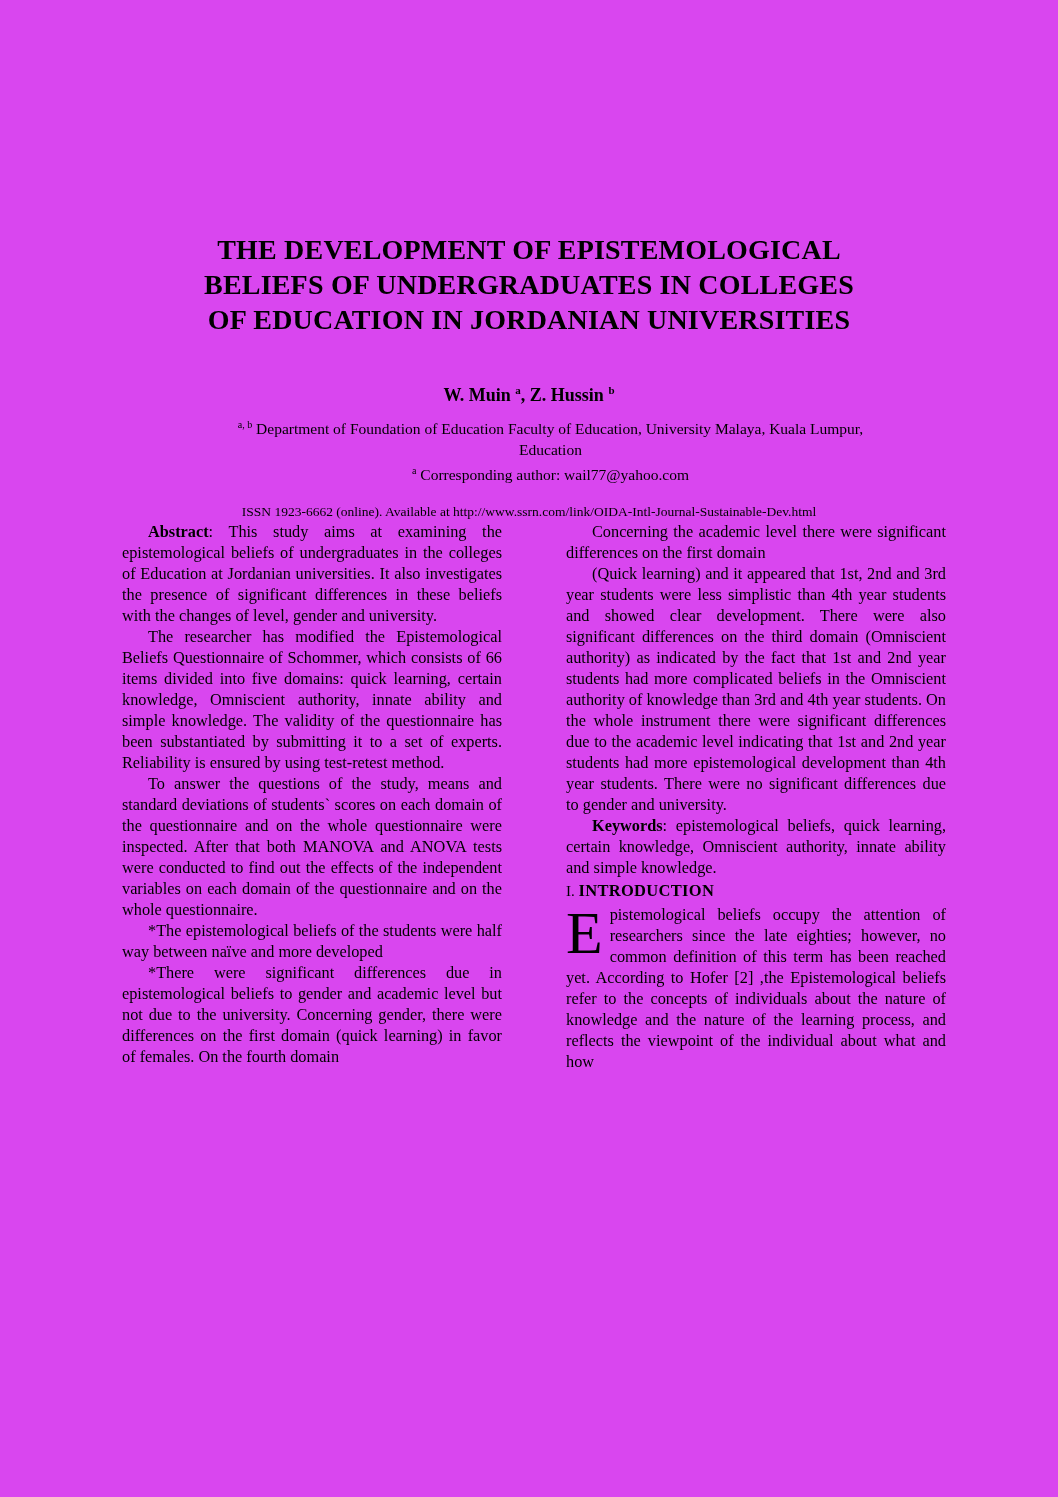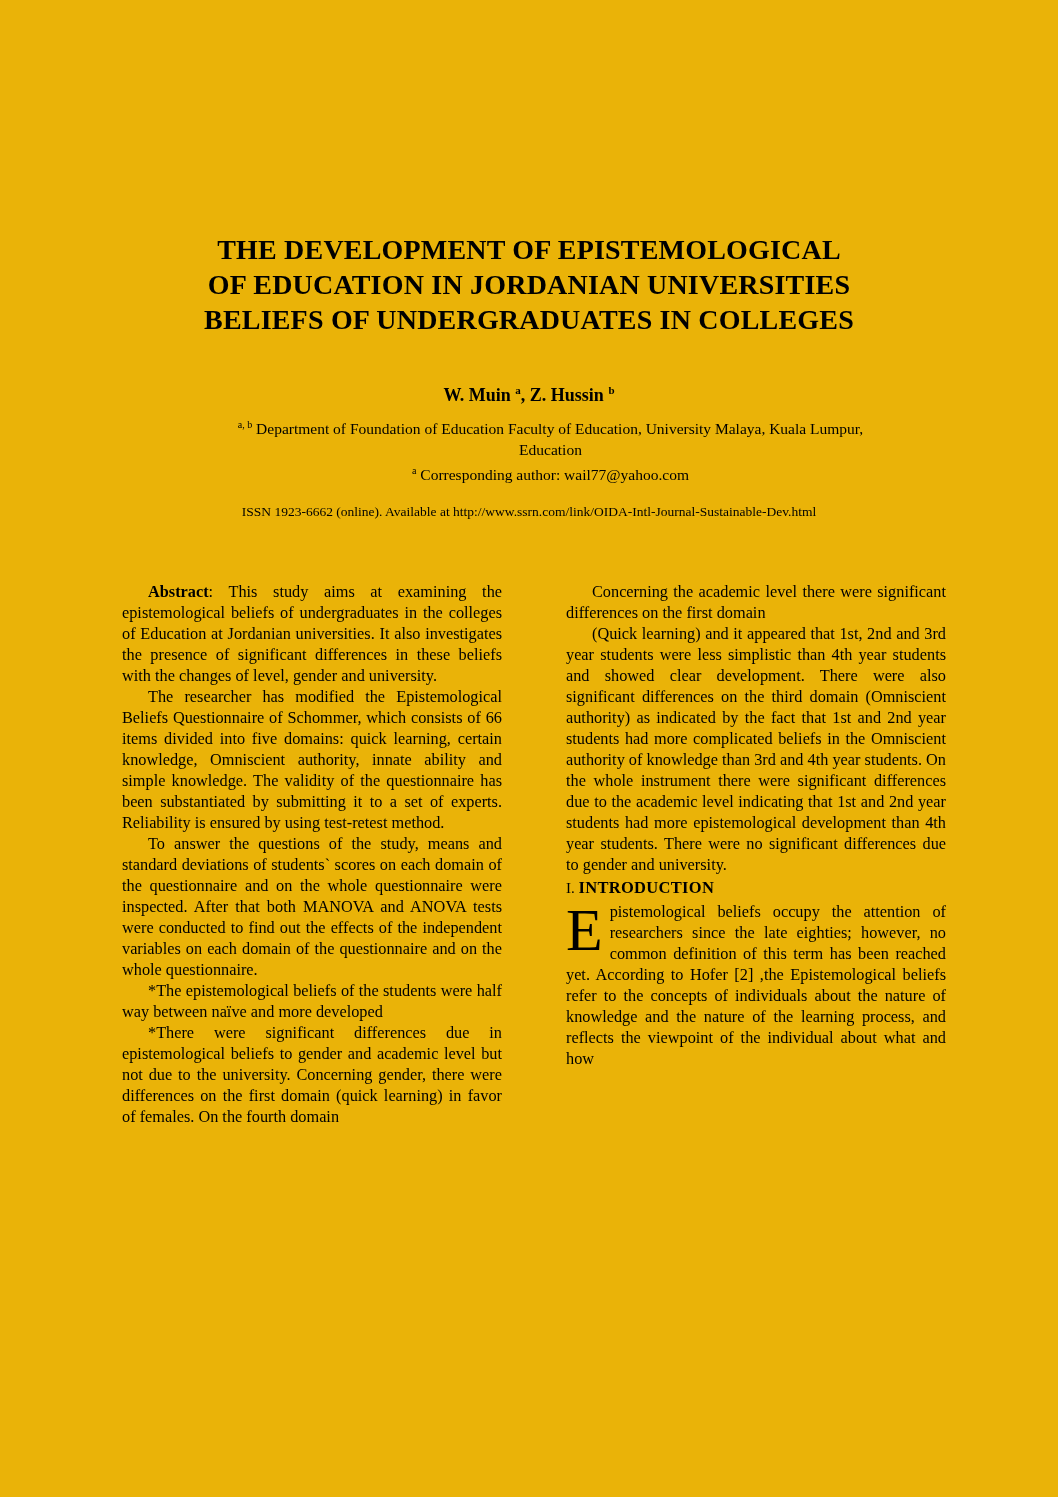--- a/index.html
+++ b/index.html
@@ -1,21 +1,21 @@
 <!DOCTYPE html>
 <html><head>
 <meta charset="utf-8">
 <style>
   html, body { margin: 0; padding: 0; background: #ffffff; }
   body {
     width: 1058px; height: 1497px;
     font-family: "Liberation Serif", "DejaVu Serif", serif;
     color: #000000;
   }
-  .page { position: relative; width: 1058px; height: 1497px; overflow: hidden; background: #eab308; }
+  .page { position: relative; width: 1058px; height: 1497px; overflow: hidden; background: #d946ef; }
 
   .title-block {
     margin-top: 232px;
     text-align: center;
     font-weight: bold;
     font-size: 28px;
     line-height: 35px;
     letter-spacing: 0.2px;
   }
 
@@ -38,21 +38,20 @@
   .affiliation-block sup { font-size: 10px; }
 
   .copyright-block {
     margin-top: 18px;
     text-align: center;
     font-size: 13.5px;
     line-height: 18px;
   }
 
   .columns {
-    margin-top: 60px;
     margin-left: 122px;
     width: 824px;
     display: flex;
     gap: 64px;
   }
   .col {
     width: 390px;
     text-align: justify;
     font-size: 16.3px;
     line-height: 21px;
@@ -78,22 +77,22 @@
     margin: 2px 7px 0 0;
   }
 </style>
 </head>
 <body>
 
 <div class="page">
 
   <div class="title-block">
     <div>THE DEVELOPMENT OF EPISTEMOLOGICAL</div>
+    <div>BELIEFS OF UNDERGRADUATES IN COLLEGES</div>
     <div>OF EDUCATION IN JORDANIAN UNIVERSITIES</div>
-    <div>BELIEFS OF UNDERGRADUATES IN COLLEGES</div>
   </div>
 
   <div class="authors-line"><span>W. Muin </span><sup>a</sup><span>, </span><span>Z. Hussin </span><sup>b</sup></div>
 
   <div class="affiliation-block">
     <div><sup>a, b</sup><span> Department of Foundation of Education Faculty of Education, University Malaya, Kuala Lumpur,</span></div>
     <div>Education</div>
     <div><sup>a</sup><span> Corresponding author:  wail77@yahoo.com</span></div>
   </div>
 
@@ -107,19 +106,20 @@
       <p class="indent"><b>Abstract</b><span>: This study aims at examining the epistemological beliefs of undergraduates in the colleges of Education at Jordanian universities. It also investigates the presence of significant differences in these beliefs with the changes of level, gender and university.</span></p>
       <p class="indent">The researcher has modified the Epistemological Beliefs Questionnaire of Schommer, which consists of 66 items divided into five domains: quick learning, certain knowledge, Omniscient authority, innate ability and simple knowledge. The validity of the questionnaire has been substantiated by submitting it to a set of experts. Reliability is ensured by using test-retest method.</p>
       <p class="indent">To answer the questions of the study, means and standard deviations of students` scores on each domain of the questionnaire and on the whole questionnaire were inspected. After that both MANOVA and ANOVA tests were conducted to find out the effects of the independent variables on each domain of the questionnaire and on the whole questionnaire.</p>
       <p class="indent">*The epistemological beliefs of the students were half way between naïve and more developed</p>
       <p class="indent">*There were significant differences due in epistemological beliefs to gender and academic level but not due to the university. Concerning gender, there were differences on the first domain (quick learning) in favor of females. On the fourth domain</p>
     </div>
 
     <div class="col">
       <p class="indent">Concerning the academic level there were significant differences on the first domain</p>
       <p class="indent">(Quick learning) and it appeared that 1st, 2nd and 3rd year students were less simplistic than 4th year students and showed clear development. There were also significant differences on the third domain (Omniscient authority) as indicated by the fact that 1st and 2nd year students had more complicated beliefs in the Omniscient authority of knowledge than 3rd and 4th year students. On the whole instrument there were significant differences due to the academic level indicating that 1st and 2nd year students had more epistemological development than 4th year students. There were no significant differences due to gender and university.</p>
+      <p class="indent keywords-para"><b>Keywords</b><span>: epistemological beliefs, quick learning, certain knowledge, Omniscient authority, innate ability and simple knowledge.</span></p>
       <p class="intro-heading"><span class="heading-num">I. </span><span class="heading-text">INTRODUCTION</span></p>
       <p class="intro-para"><span class="dropcap">E</span><span>pistemological beliefs occupy the attention of researchers since the late eighties; however, no common definition of this term has been reached yet. According to Hofer [2] ,the Epistemological beliefs refer to the concepts of individuals about the nature of knowledge and the nature of the learning process, and reflects the viewpoint of the individual about what and how</span></p>
     </div>
 
   </div>
 
 </div>
 
 </body></html>

